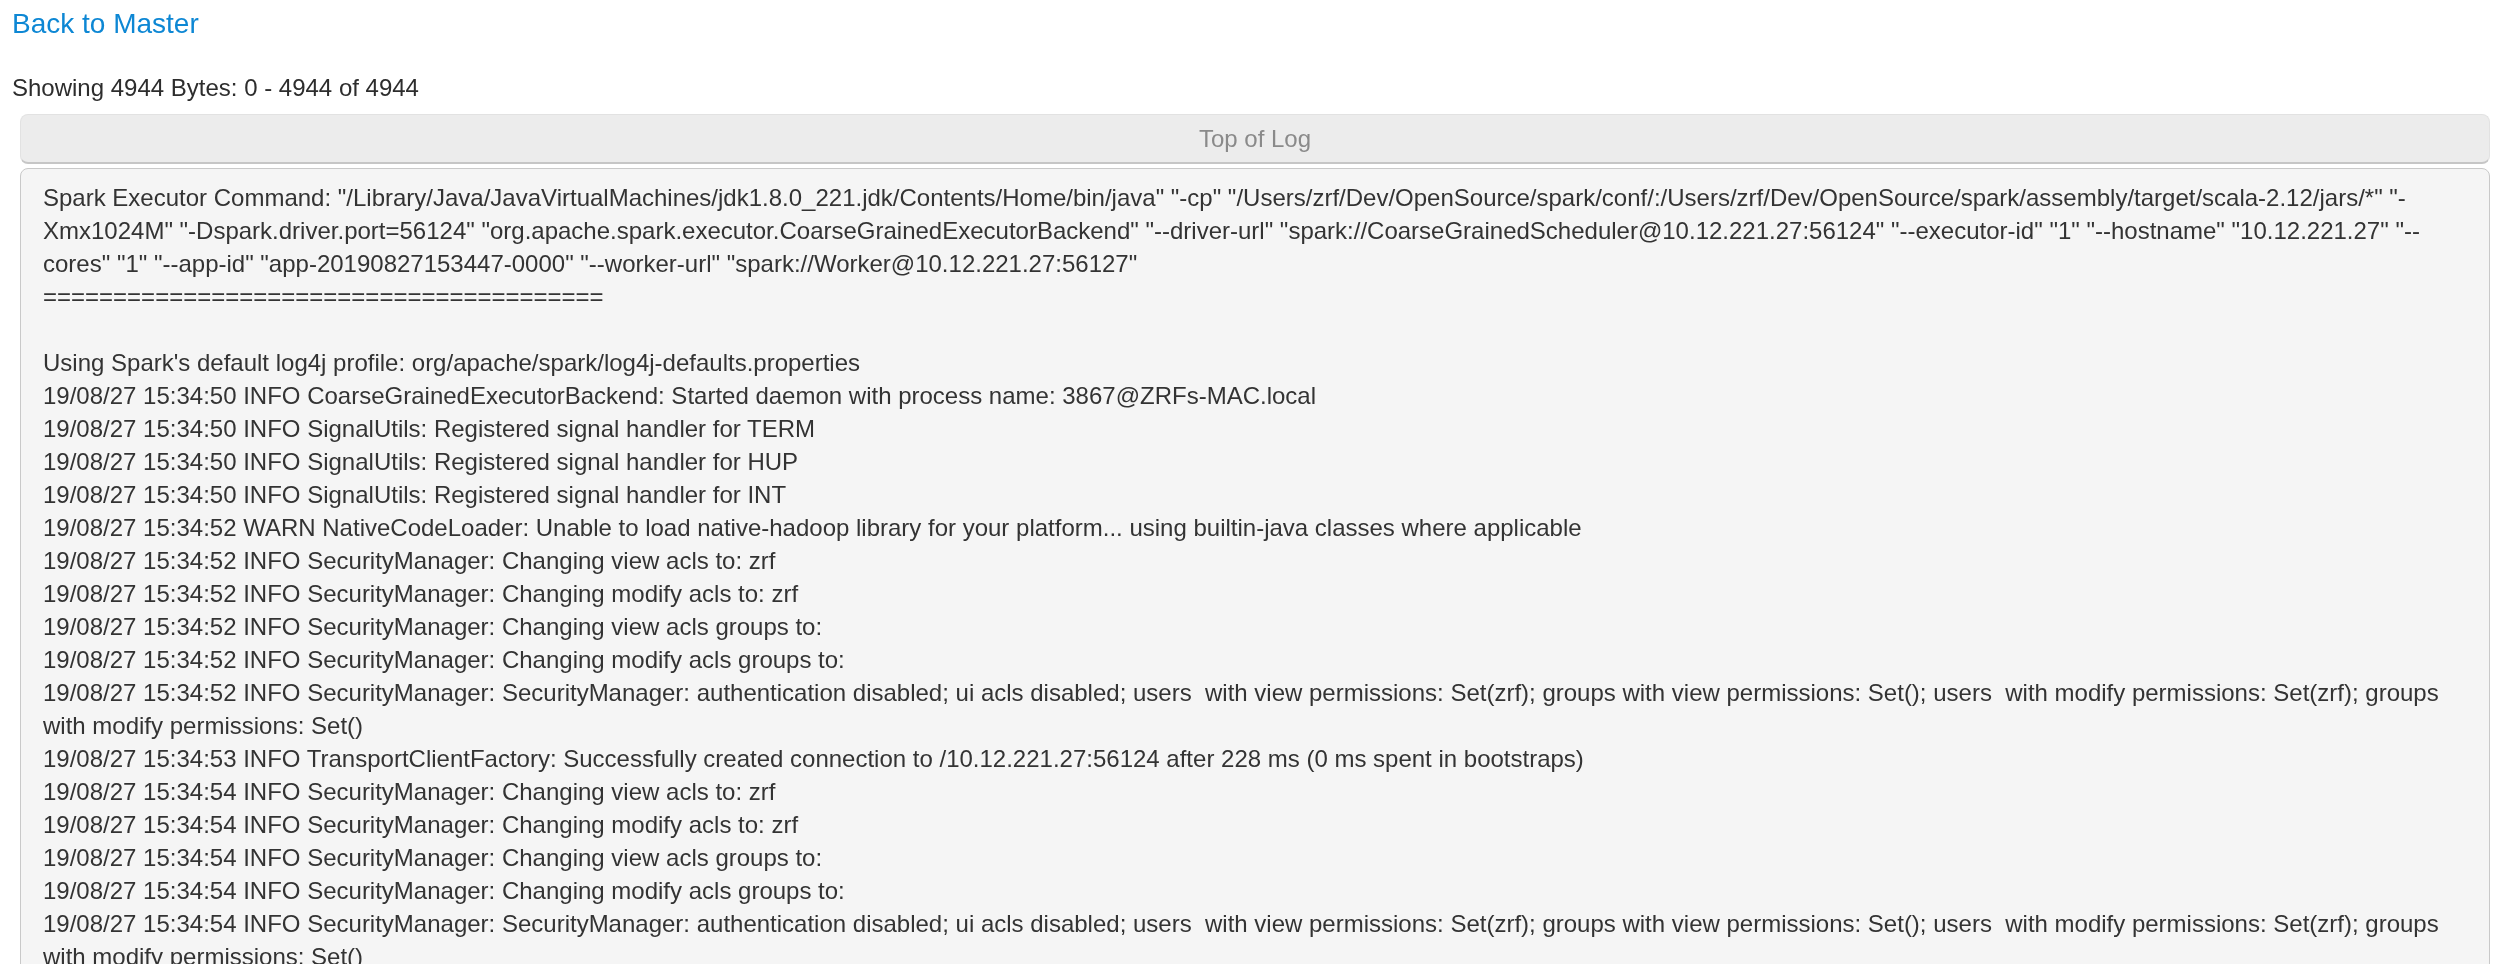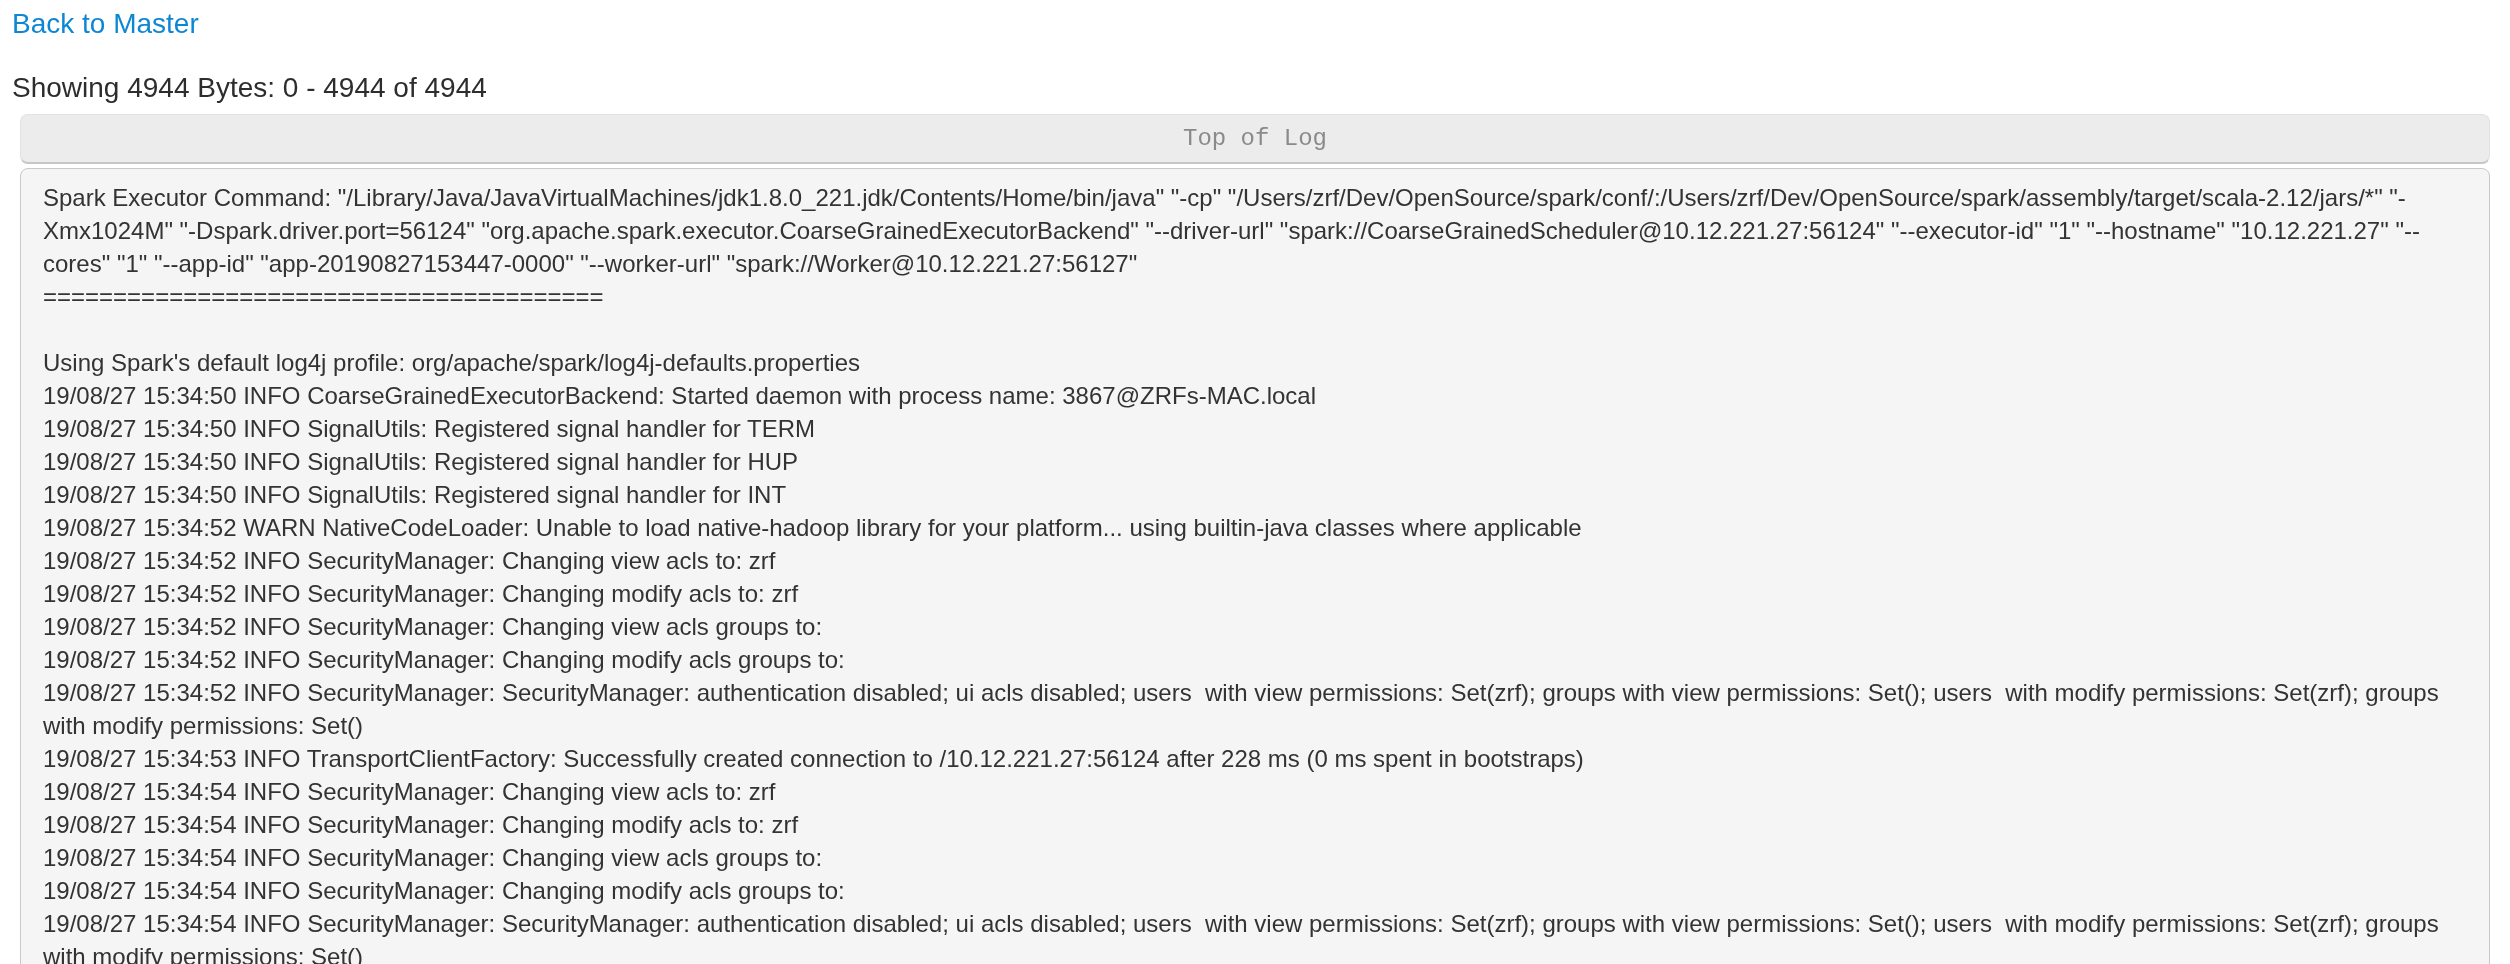--- a/index.html
+++ b/index.html
@@ -24,39 +24,38 @@
   .back-link {
     color: #0d87d4;
     font-size: 28px;
     line-height: 30px;
     text-decoration: none;
     cursor: pointer;
   }
   .byte-range {
     margin: 34px 0 0 0;
     padding-left: 4px;
-    font-size: 28px;
+    font-size: 24px;
     line-height: 30px;
     color: #2d2d2d;
   }
   .log-header {
     margin: 11px 0 0 12px;
     width: 2470px;
     height: 50px;
     background: #ececec;
     border: 1px solid #e2e2e2;
     border-bottom: 2px solid #c6c6c6;
     border-radius: 8px;
     color: #8a8a8a;
     font-size: 24px;
     line-height: 47px;
     text-align: center;
     cursor: pointer;
     user-select: none;
-    font-family: Liberation Mono, monospace;
   }
   .log-box {
     margin: 4px 0 0 12px;
     width: 2470px;
     height: 1600px; 
     background: #f5f5f5;
     border: 1px solid #c9c9c9;
     border-radius: 8px;
     overflow: hidden;
   }

